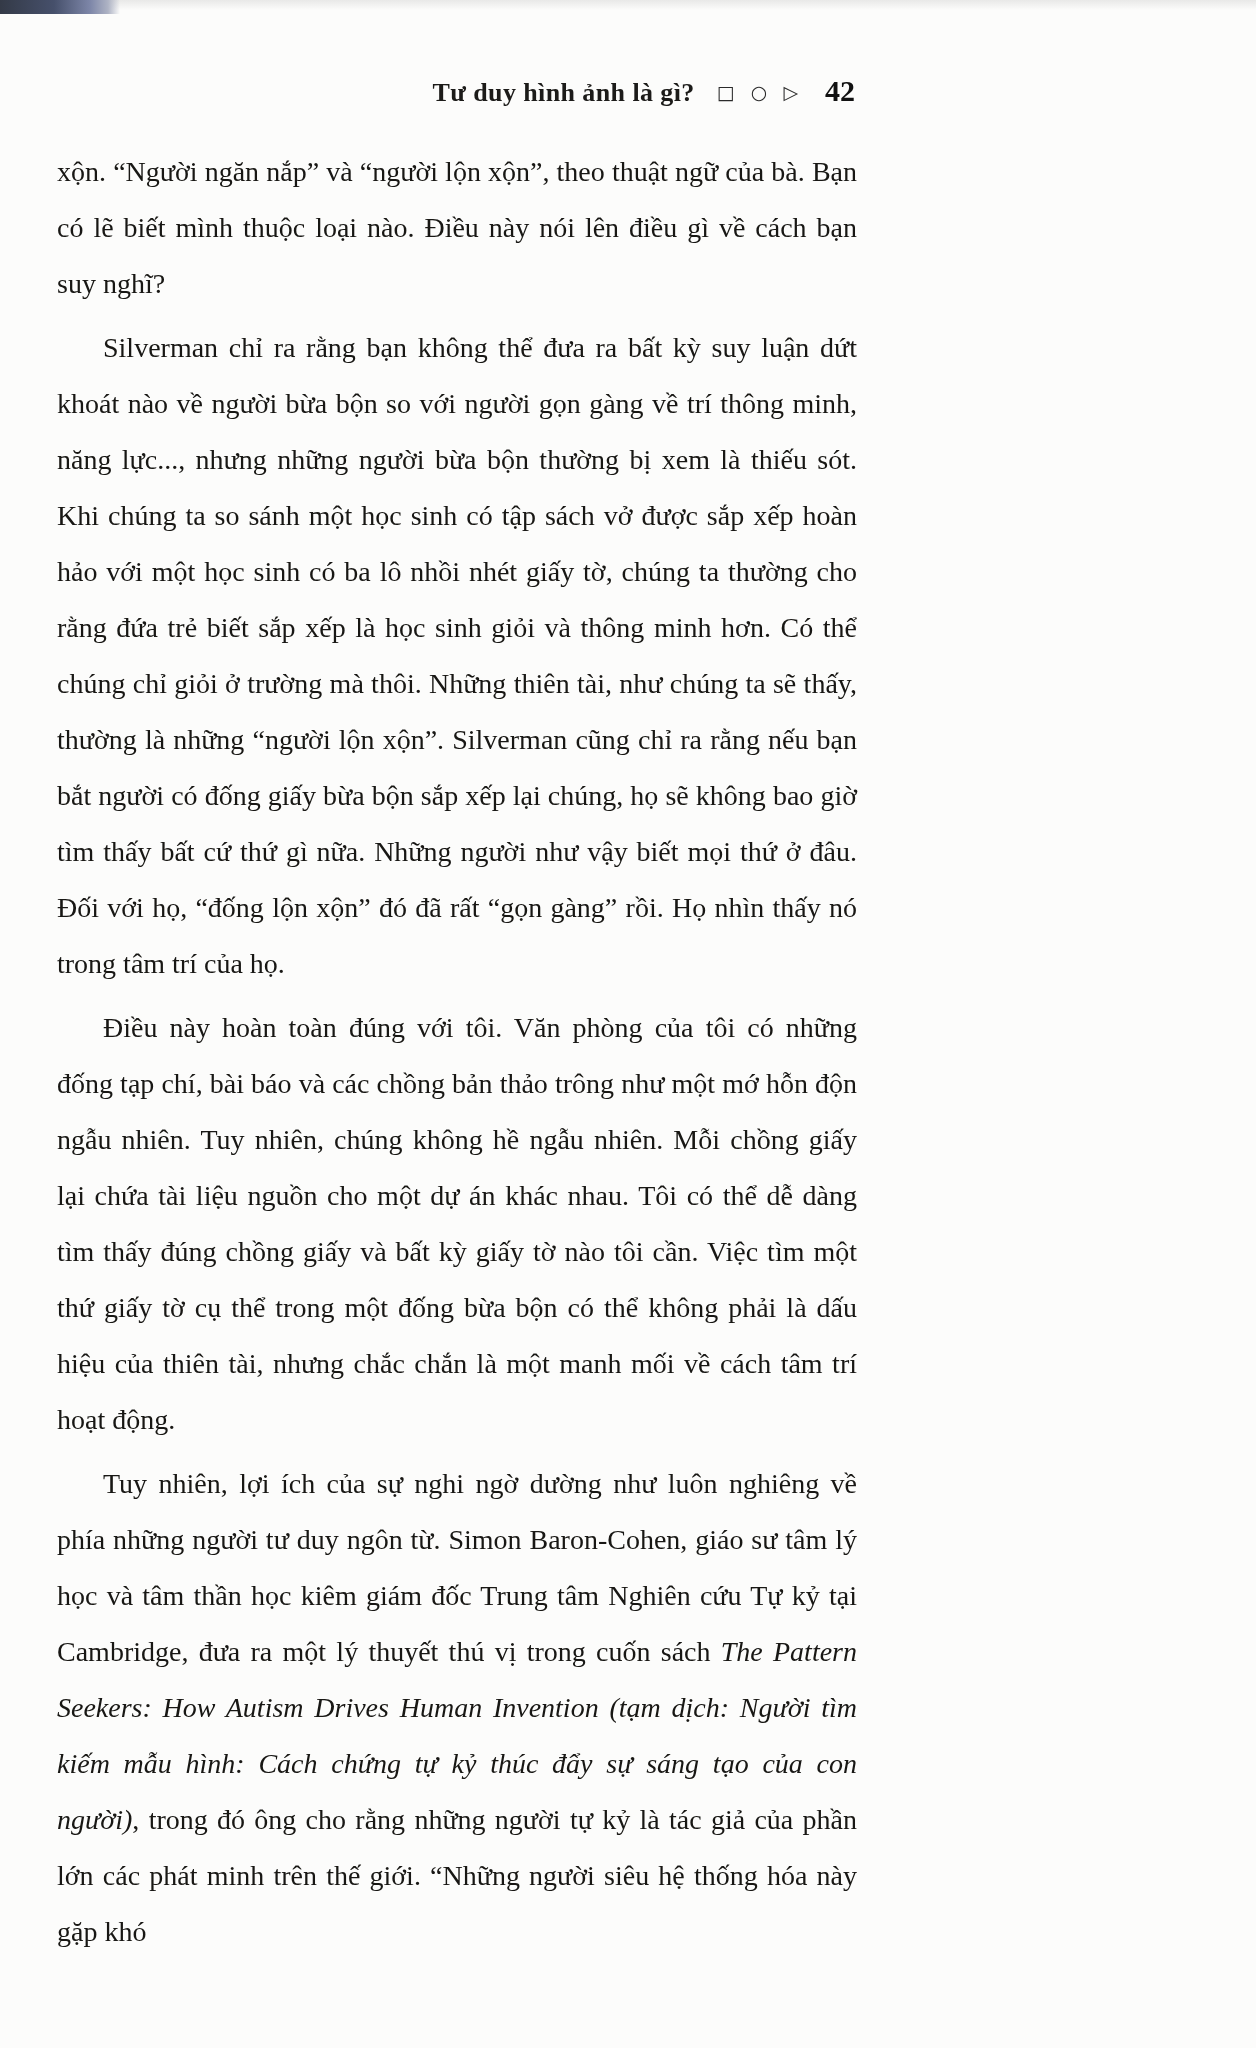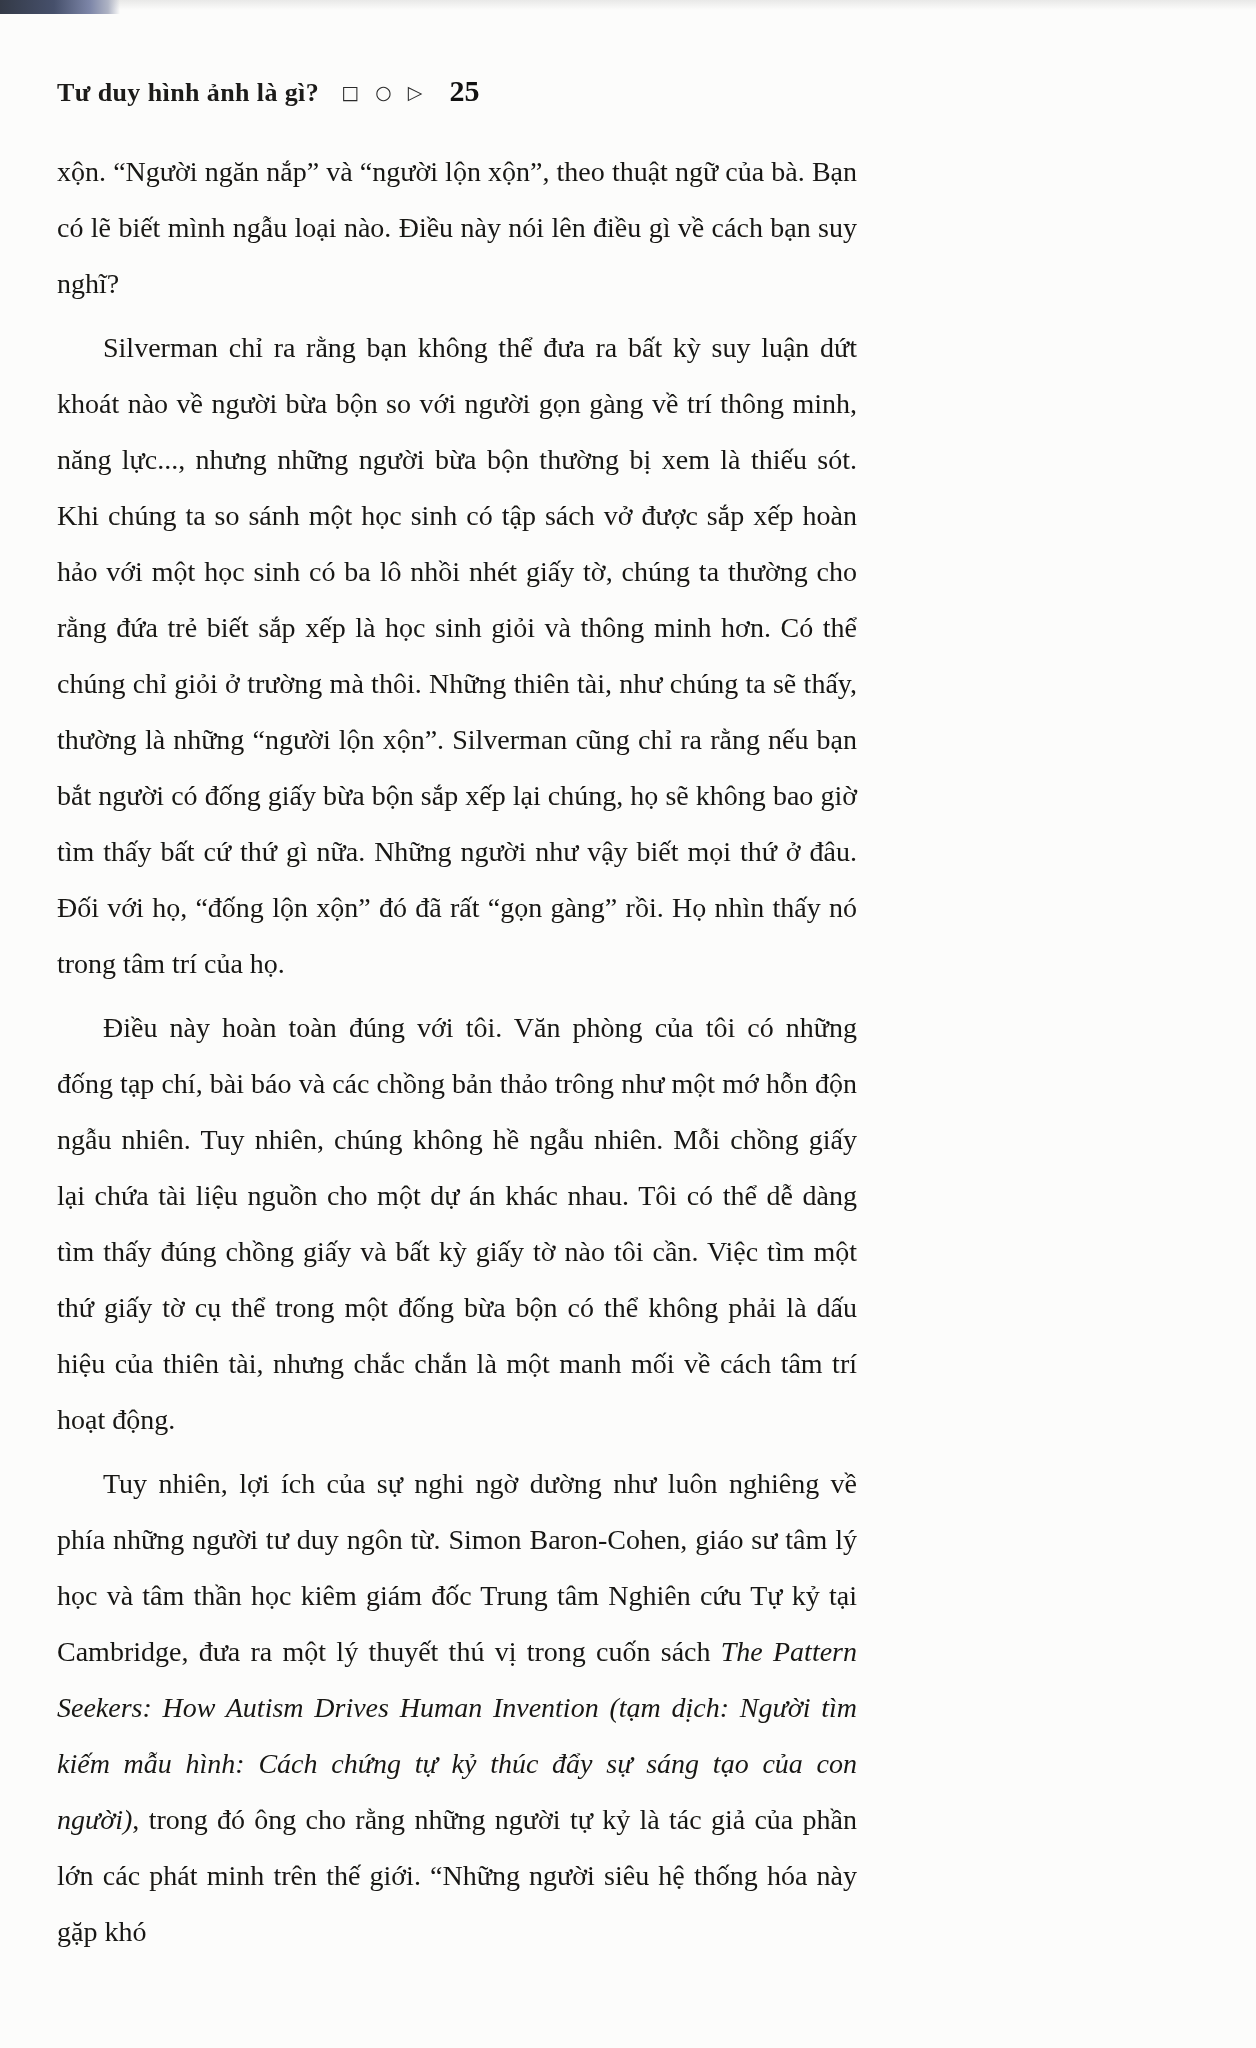--- a/index.html
+++ b/index.html
@@ -28,20 +28,21 @@
   }
   .content {
     position: absolute;
     left: 57px;
     top: 74px;
     width: 800px;
   }
   .running-head {
     display: flex;
     align-items: baseline;
+    justify-content: flex-end;
     gap: 22px;
     padding-right: 2px;
   }
   .head-title {
     font-size: 26px;
     font-weight: bold;
     letter-spacing: 0.4px;
     color: #1c1b19;
   }
   .ornaments {
@@ -82,25 +83,25 @@
 
   <div class="content">
 
     <header class="running-head">
       <span class="head-title">Tư duy hình ảnh là gì?</span>
       <span class="ornaments">
         <span class="orn">□</span>
         <span class="orn">○</span>
         <span class="orn">▷</span>
       </span>
-      <span class="page-number">25</span>
+      <span class="page-number">42</span>
     </header>
 
     <main class="body-text">
-      <p class="para continuation">xộn. “Người ngăn nắp” và “người lộn xộn”, theo thuật ngữ của bà. Bạn có lẽ biết mình ngẫu loại nào. Điều này nói lên điều gì về cách bạn suy nghĩ?</p>
+      <p class="para continuation">xộn. “Người ngăn nắp” và “người lộn xộn”, theo thuật ngữ của bà. Bạn có lẽ biết mình thuộc loại nào. Điều này nói lên điều gì về cách bạn suy nghĩ?</p>
 
       <p class="para">Silverman chỉ ra rằng bạn không thể đưa ra bất kỳ suy luận dứt khoát nào về người bừa bộn so với người gọn gàng về trí thông minh, năng lực..., nhưng những người bừa bộn thường bị xem là thiếu sót. Khi chúng ta so sánh một học sinh có tập sách vở được sắp xếp hoàn hảo với một học sinh có ba lô nhồi nhét giấy tờ, chúng ta thường cho rằng đứa trẻ biết sắp xếp là học sinh giỏi và thông minh hơn. Có thể chúng chỉ giỏi ở trường mà thôi. Những thiên tài, như chúng ta sẽ thấy, thường là những “người lộn xộn”. Silverman cũng chỉ ra rằng nếu bạn bắt người có đống giấy bừa bộn sắp xếp lại chúng, họ sẽ không bao giờ tìm thấy bất cứ thứ gì nữa. Những người như vậy biết mọi thứ ở đâu. Đối với họ, “đống lộn xộn” đó đã rất “gọn gàng” rồi. Họ nhìn thấy nó trong tâm trí của họ.</p>
 
       <p class="para">Điều này hoàn toàn đúng với tôi. Văn phòng của tôi có những đống tạp chí, bài báo và các chồng bản thảo trông như một mớ hỗn độn ngẫu nhiên. Tuy nhiên, chúng không hề ngẫu nhiên. Mỗi chồng giấy lại chứa tài liệu nguồn cho một dự án khác nhau. Tôi có thể dễ dàng tìm thấy đúng chồng giấy và bất kỳ giấy tờ nào tôi cần. Việc tìm một thứ giấy tờ cụ thể trong một đống bừa bộn có thể không phải là dấu hiệu của thiên tài, nhưng chắc chắn là một manh mối về cách tâm trí hoạt động.</p>
 
       <p class="para"><span>Tuy nhiên, lợi ích của sự nghi ngờ dường như luôn nghiêng về phía những người tư duy ngôn từ. Simon Baron-Cohen, giáo sư tâm lý học và tâm thần học kiêm giám đốc Trung tâm Nghiên cứu Tự kỷ tại Cambridge, đưa ra một lý thuyết thú vị trong cuốn sách </span><em class="book-title">The Pattern Seekers: How Autism Drives Human Invention (tạm dịch: Người tìm kiếm mẫu hình: Cách chứng tự kỷ thúc đẩy sự sáng tạo của con người)</em><span>, trong đó ông cho rằng những người tự kỷ là tác giả của phần lớn các phát minh trên thế giới. “Những người siêu hệ thống hóa này gặp khó</span></p>
     </main>
 
   </div>
 </div>

